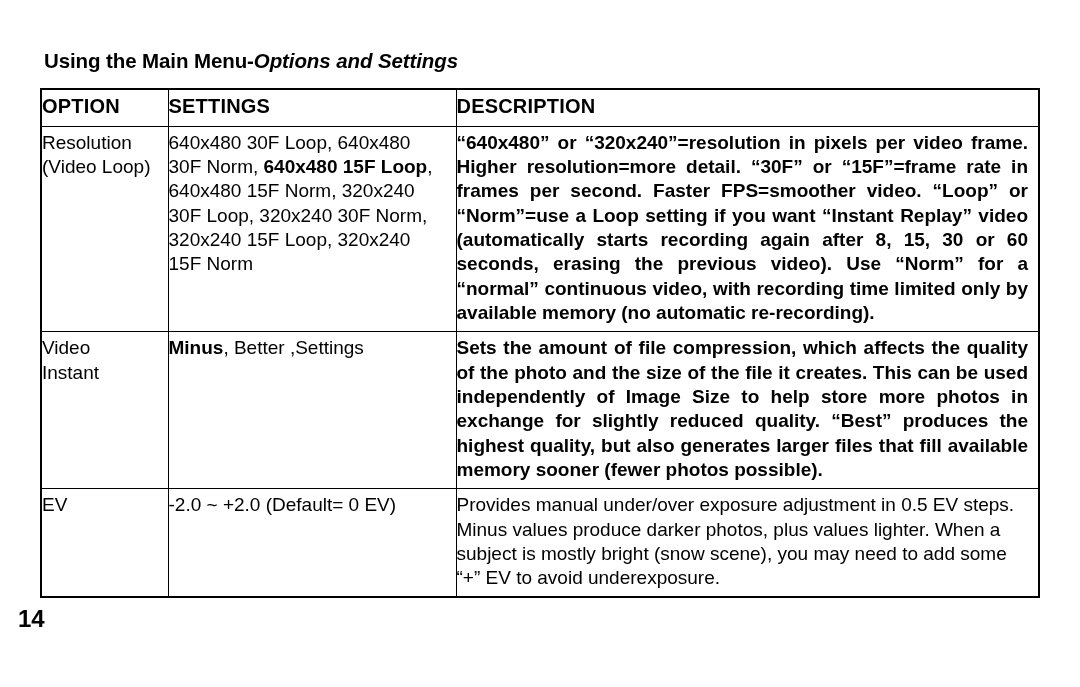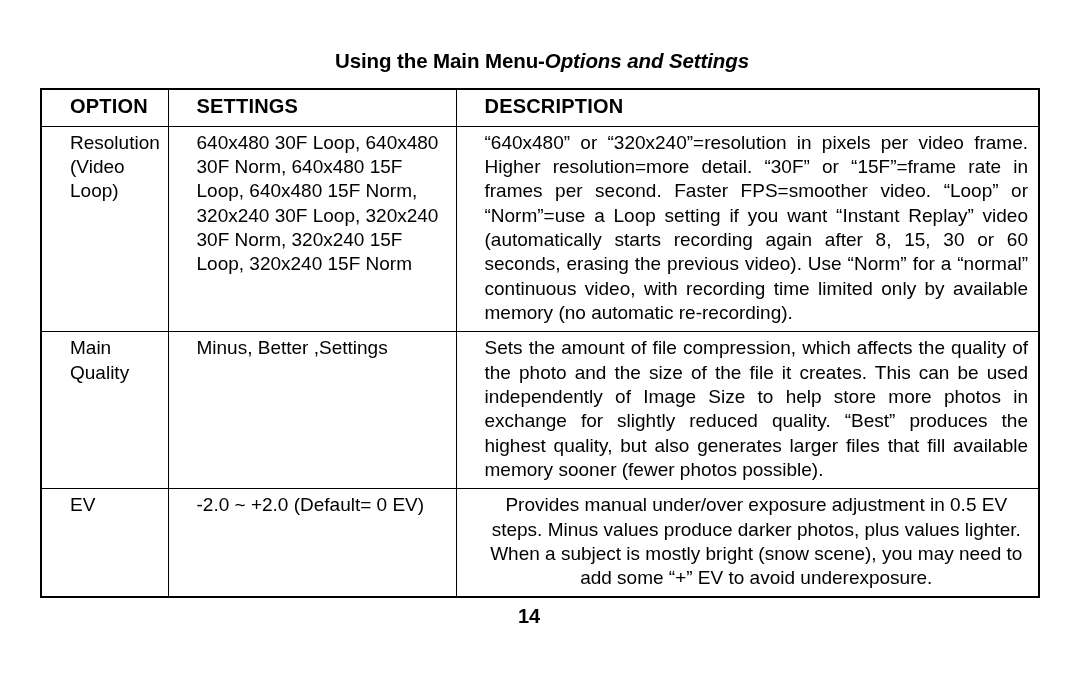--- a/index.html
+++ b/index.html
@@ -12,55 +12,53 @@
       color: #000;
       font-size: 19px;
       line-height: 1.28;
     }
     .page-heading {
       font-size: 20.5px;
       font-weight: 700;
       margin-bottom: 14px;
       margin-left: 4px;
       letter-spacing: -0.1px;
-      text-align: center;
     }
     .page-heading .italic {
       font-style: italic;
       font-weight: 700;
     }
     table {
       border-collapse: collapse;
       width: 100%;
       border: 2px solid #000;
       table-layout: fixed;
     }
     th, td {
       border: 1.5px solid #000;
-      padding: 4px 10px 6px 28px;
+      padding: 4px 10px 6px 0;
       text-align: left;
       vertical-align: top;
     }
     th {
       font-weight: 700;
       font-size: 20px;
       letter-spacing: 0.2px;
     }
     col.c1 { width: 127px; }
     col.c2 { width: 288px; }
     col.c3 { width: auto; }
     .settings-cell { }
-    .desc-cell { text-align: justify; text-justify: inter-word; }
-    .bold { font-weight: 400; }
+    .desc-cell { text-align: justify; text-justify: inter-word; font-weight: bold; }
+    .bold { font-weight: 700; }
     .page-number {
       font-weight: 700;
-      font-size: 20px;
+      font-size: 24px;
       margin-top: 6px;
       margin-left: -22px;
-      text-align: center;
     }
   </style>
 </head>
 <body>
 
 <div class="page-heading">
   <span>Using the Main Menu-</span><span class="italic">Options and Settings</span>
 </div>
 
 <table>
@@ -84,30 +82,30 @@
         <span>(Video Loop)</span>
       </td>
       <td class="settings-cell">
         <span>640x480 30F Loop, 640x480 30F Norm, </span><span class="bold">640x480 15F Loop</span><span>, 640x480 15F Norm, 320x240 30F Loop, 320x240 30F Norm, 320x240 15F Loop, 320x240 15F Norm</span>
       </td>
       <td class="desc-cell">“640x480” or “320x240”=resolution in pixels per video frame. Higher resolution=more detail. “30F” or “15F”=frame rate in frames per second. Faster FPS=smoother video. “Loop” or “Norm”=use a Loop setting if you want “Instant Replay” video (automatically starts recording again after 8, 15, 30 or 60 seconds, erasing the previous video).  Use “Norm” for a “normal” continuous video, with recording time limited only by available memory (no automatic re-recording).</td>
     </tr>
 
     <tr>
       <td>
-        <span>Main</span><br>
-        <span>Quality</span>
+        <span>Video</span><br>
+        <span>Instant</span>
       </td>
       <td class="settings-cell">
         <span class="bold">Minus</span><span>, Better ,Settings</span>
       </td>
       <td class="desc-cell">Sets the amount of file compression, which affects the quality of the photo and the size of the file it creates. This can be used independently of Image Size to help store more photos in exchange for slightly reduced quality. “Best” produces the highest quality, but also generates larger files that fill available memory sooner (fewer photos possible).</td>
     </tr>
 
     <tr>
       <td>EV</td>
       <td class="settings-cell">-2.0 ~ +2.0 (Default= 0 EV)</td>
-      <td style="text-align:center">Provides manual under/over exposure adjustment in 0.5 EV steps. Minus values produce darker photos, plus values lighter. When a subject is mostly bright (snow scene), you may need to add some “+” EV to avoid underexposure.</td>
+      <td style="text-align:left">Provides manual under/over exposure adjustment in 0.5 EV steps. Minus values produce darker photos, plus values lighter. When a subject is mostly bright (snow scene), you may need to add some “+” EV to avoid underexposure.</td>
     </tr>
   </tbody>
 </table>
 
 <div class="page-number">14</div>
 
 </body></html>

